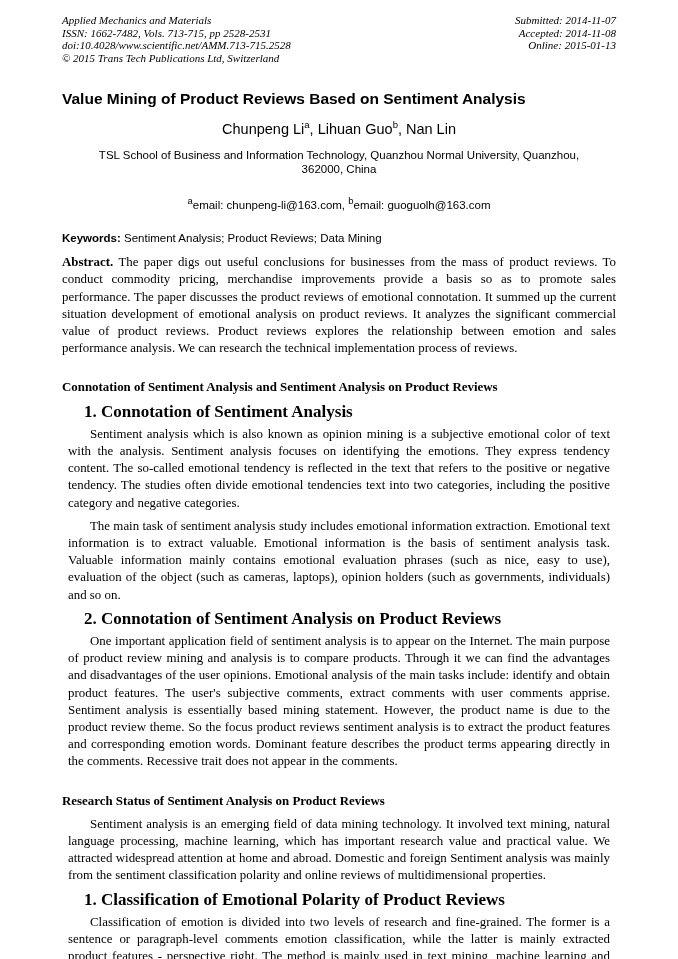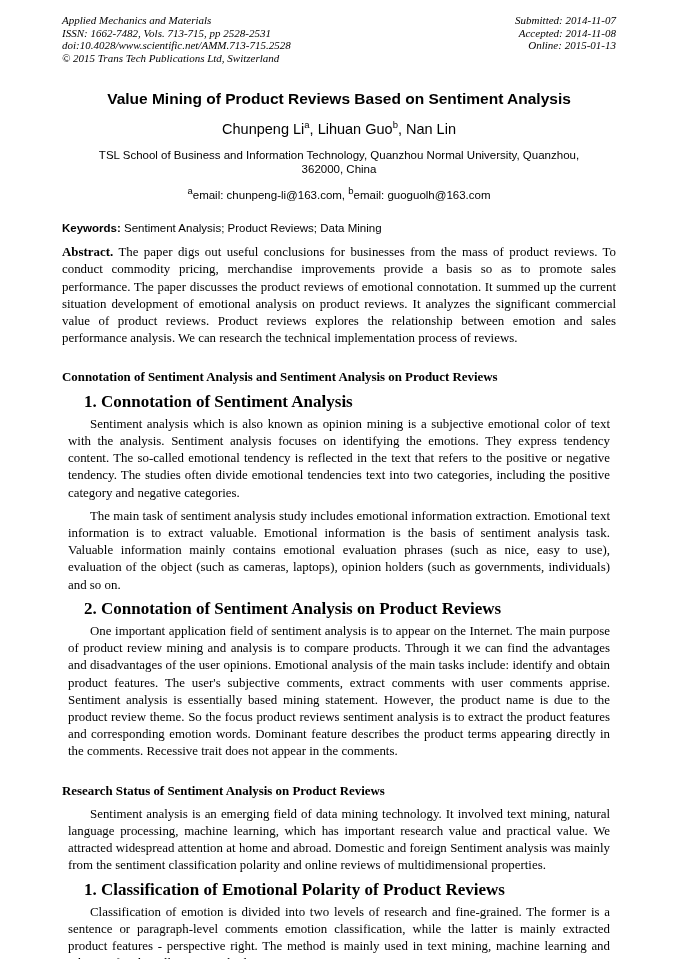--- a/index.html
+++ b/index.html
@@ -24,21 +24,20 @@
     gap: 8px;
   }
   .header-right { text-align: right; }
 
   
   .paper-title {
     font-family: "Liberation Sans", sans-serif;
     font-weight: bold;
     font-size: 15.5px;
     line-height: 19px;
-    text-align: center;
     margin-top: 25px;
   }
   .authors {
     font-family: "Liberation Sans", sans-serif;
     font-size: 14.5px;
     line-height: 18px;
     text-align: center;
     margin-top: 8px;
   }
   .authors sup, .emails sup { font-size: 9.5px; }
@@ -48,21 +47,21 @@
     line-height: 14.5px;
     text-align: center;
     margin: 10px auto 0 auto;
     max-width: 520px;
   }
   .emails {
     font-family: "Liberation Sans", sans-serif;
     font-size: 11.5px;
     line-height: 14.5px;
     text-align: center;
-    margin-top: 7px;
+    margin-top: 17px;
   }
 
   
   .keywords {
     font-family: "Liberation Sans", sans-serif;
     font-size: 11.5px;
     line-height: 15px;
     margin-top: 19px;
   }
   .keywords .kw-label { font-weight: bold; }

